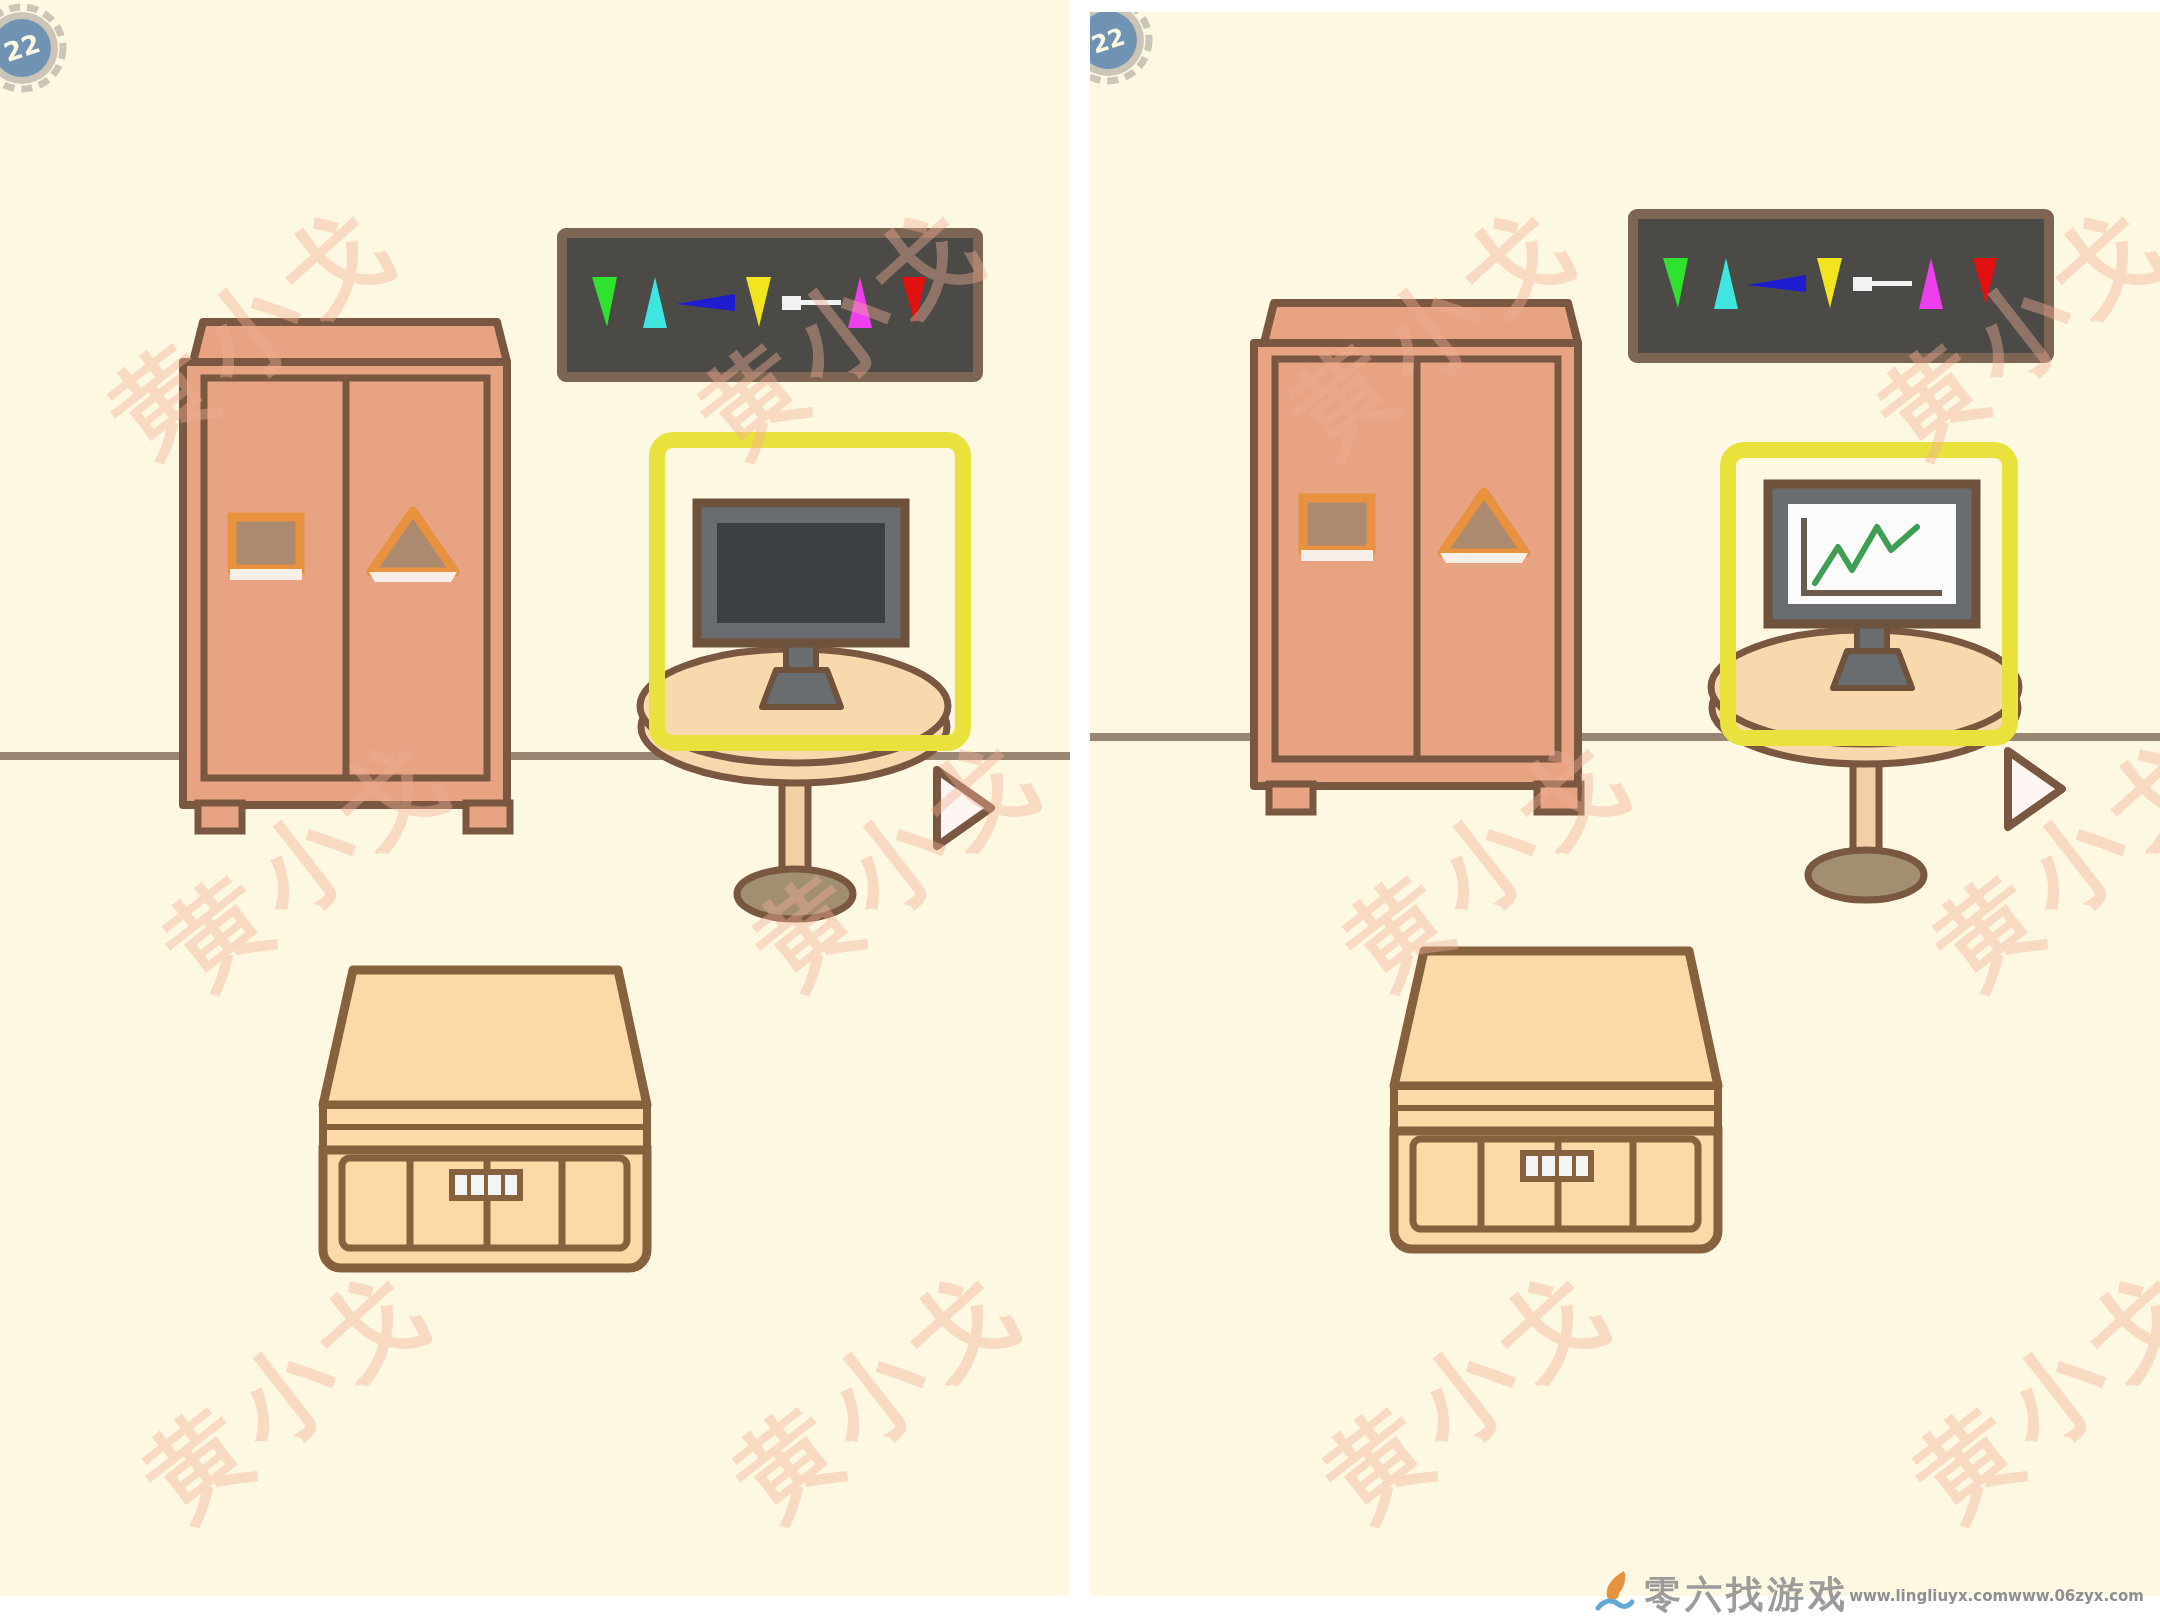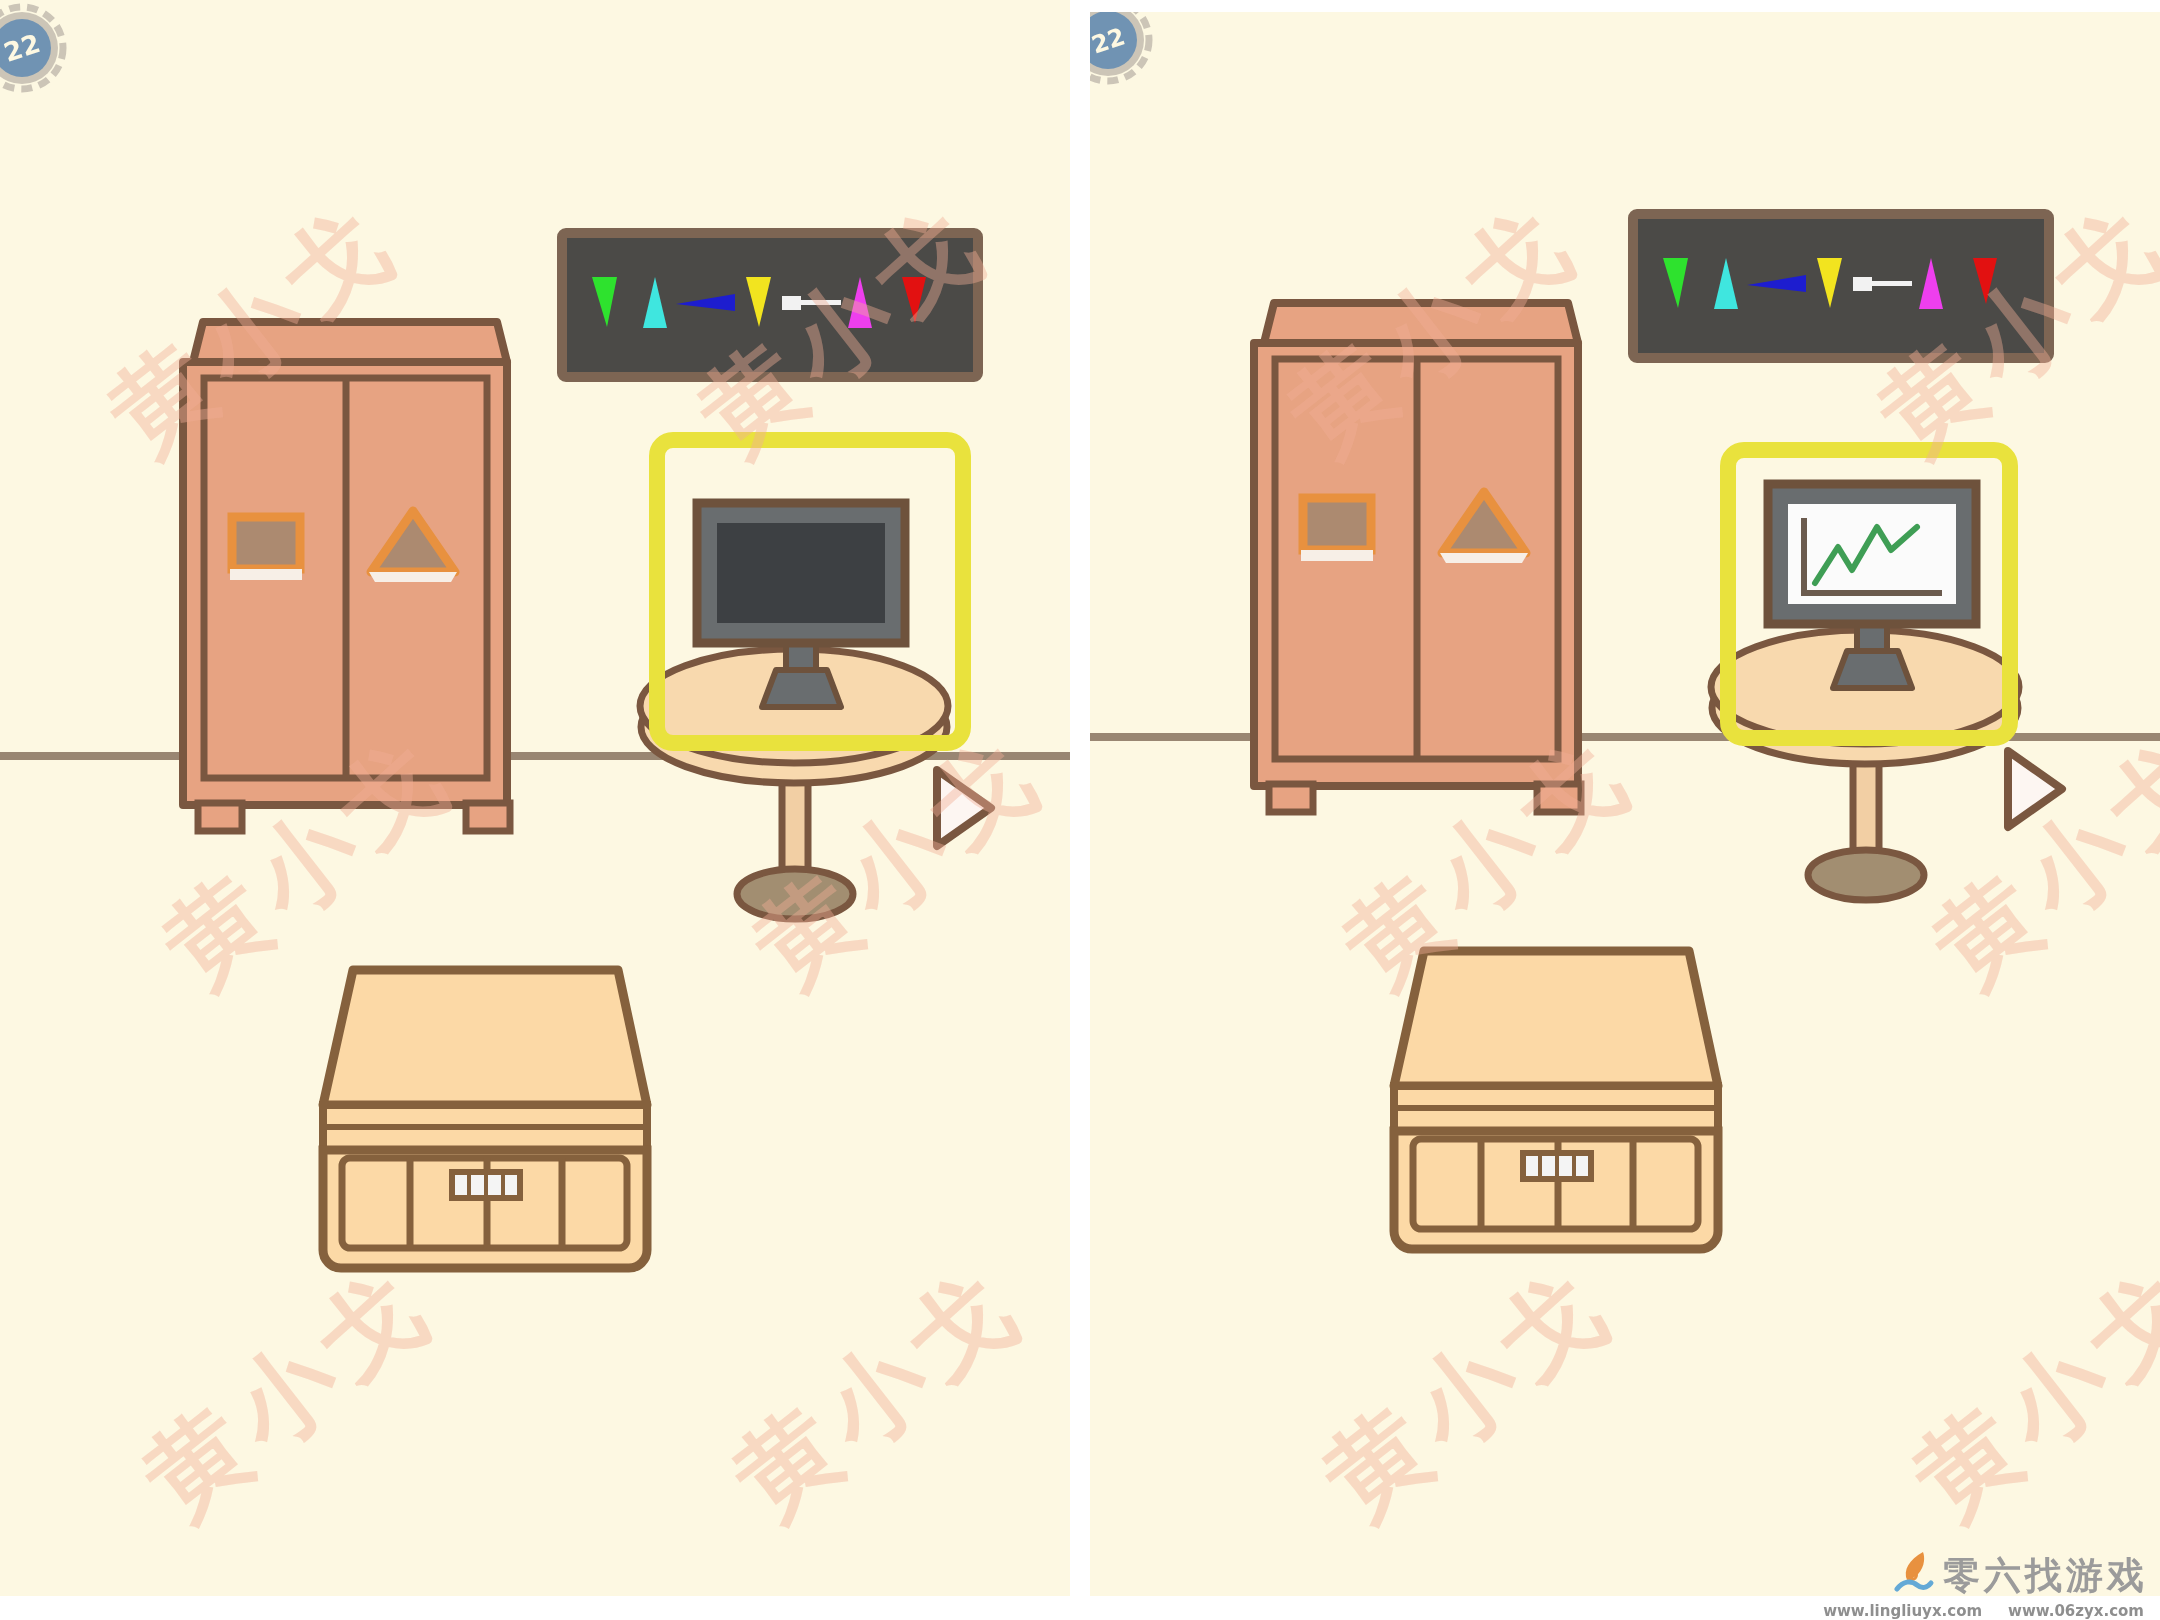--- a/index.html
+++ b/index.html
@@ -13,28 +13,28 @@
   #panel-left{left:0;top:0;width:1070px;height:1596px;}
   #panel-right{left:1090px;top:12px;width:1070px;height:1584px;}
   .panel svg.scene{position:absolute;left:0;top:0;}
   .wm{
     position:absolute;transform:translate(-50%,-50%) rotate(-38deg);
     font-size:100px;font-weight:bold;letter-spacing:10px;white-space:nowrap;
     color:rgba(241,173,149,0.42);pointer-events:none;z-index:5;
   }
   #footer-logo{
     position:absolute;right:12px;bottom:0px;z-index:9;
-    display:flex;flex-direction:column;align-items:flex-end;
+    display:flex;flex-direction:row;align-items:center;
   }
   #footer-logo .row1{display:flex;align-items:center;gap:8px;}
   #logo-text{
     font-size:37px;font-weight:bold;color:#9b9b9b;letter-spacing:4px;
   }
   #footer-urls{
-    display:flex;gap:26px;font-size:15px;font-weight:bold;color:#8f8f8f;
+    display:flex;font-size:15px;font-weight:bold;color:#8f8f8f;
     margin-top:1px;margin-right:4px;
   }
 </style>
 </head>
 <body>
 
 <div class="panel" id="panel-left">
   <svg class="scene" width="1070" height="1596" viewBox="0 0 1070 1596">
     <defs>
       <g id="room">

